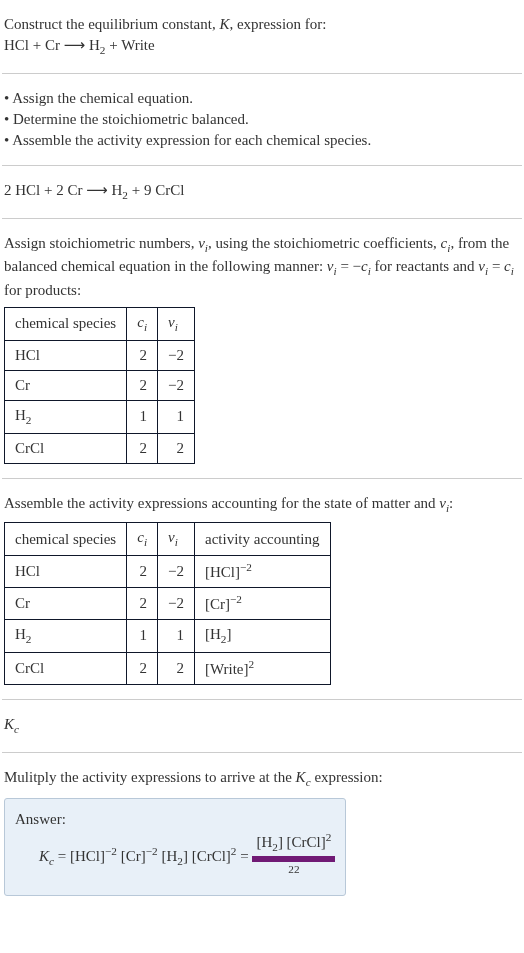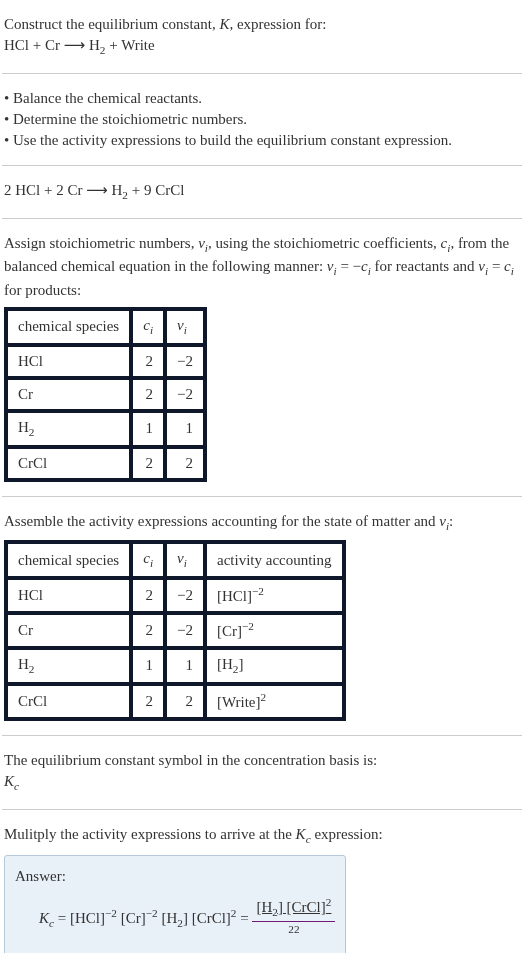--- a/index.html
+++ b/index.html
@@ -33,75 +33,74 @@
       vertical-align: super;
     }
     .italic {
       font-style: italic;
     }
     table {
       border-collapse: collapse;
       margin-top: 6px;
     }
     table td, table th {
-      border: 4px solid #0f172a;
+      border: 1px solid #0f172a;
       padding: 4px 10px;
       text-align: left;
       font-weight: normal;
     }
     table th {
       text-align: left;
     }
     .num-col {
       text-align: right;
     }
     .answer-box {
       background: #e8f0f8;
       border: 1px solid #b8c8d8;
       border-radius: 3px;
       padding: 10px;
       margin-top: 8px;
       display: inline-block;
     }
     .answer-label {
-      margin-bottom: 8px;
+      margin-bottom: 0;
     }
     .frac {
       display: inline-block;
       vertical-align: middle;
       text-align: center;
     }
     .frac .num {
       display: block;
-      border-bottom: 1px solid #701a75;
+      border-bottom: 6px solid #701a75;
       padding: 0 4px;
-      text-decoration: underline;
     }
     .frac .den {
       display: block;
       padding: 0 4px;
     }
     .eq-line {
       margin-left: 24px;
     }
   </style>
 </head>
 <body>
 
 <div class="section">
   <span>Construct the equilibrium constant, </span><span class="italic">K</span><span>, expression for:</span><br>
   <span>HCl + Cr </span><span>⟶</span><span> H</span><span class="sub">2</span><span> + Write</span>
 </div>
 
 <hr>
 
 <div class="section">
-  <div>• Balance the chemical reactants.</div>
-  <div>• Determine the stoichiometric numbers.</div>
-  <div>• Use the activity expressions to build the equilibrium constant expression.</div>
+  <div>• Assign the chemical equation.</div>
+  <div>• Determine the stoichiometric balanced.</div>
+  <div>• Assemble the activity expression for each chemical species.</div>
 </div>
 
 <hr>
 
 <div class="section">
   <span>2 HCl + 2 Cr </span><span>⟶</span><span> H</span><span class="sub">2</span><span> + 9 CrCl</span>
 </div>
 
 <hr>
 
@@ -176,21 +175,20 @@
       <td class="num-col">2</td>
       <td><span>[Write]</span><span class="sup">2</span></td>
     </tr>
   </tbody>
     </table>
 </div>
 
 <hr>
 
 <div class="section">
-  <div>The equilibrium constant symbol in the concentration basis is:</div>
   <span class="italic">K</span><span class="sub italic">c</span>
 </div>
 
 <hr>
 
 <div class="section">
   <span>Mulitply the activity expressions to arrive at the </span><span class="italic">K</span><span class="sub italic">c</span><span> expression:</span>
 
   <div class="answer-box">
     <div class="answer-label">Answer:</div>

